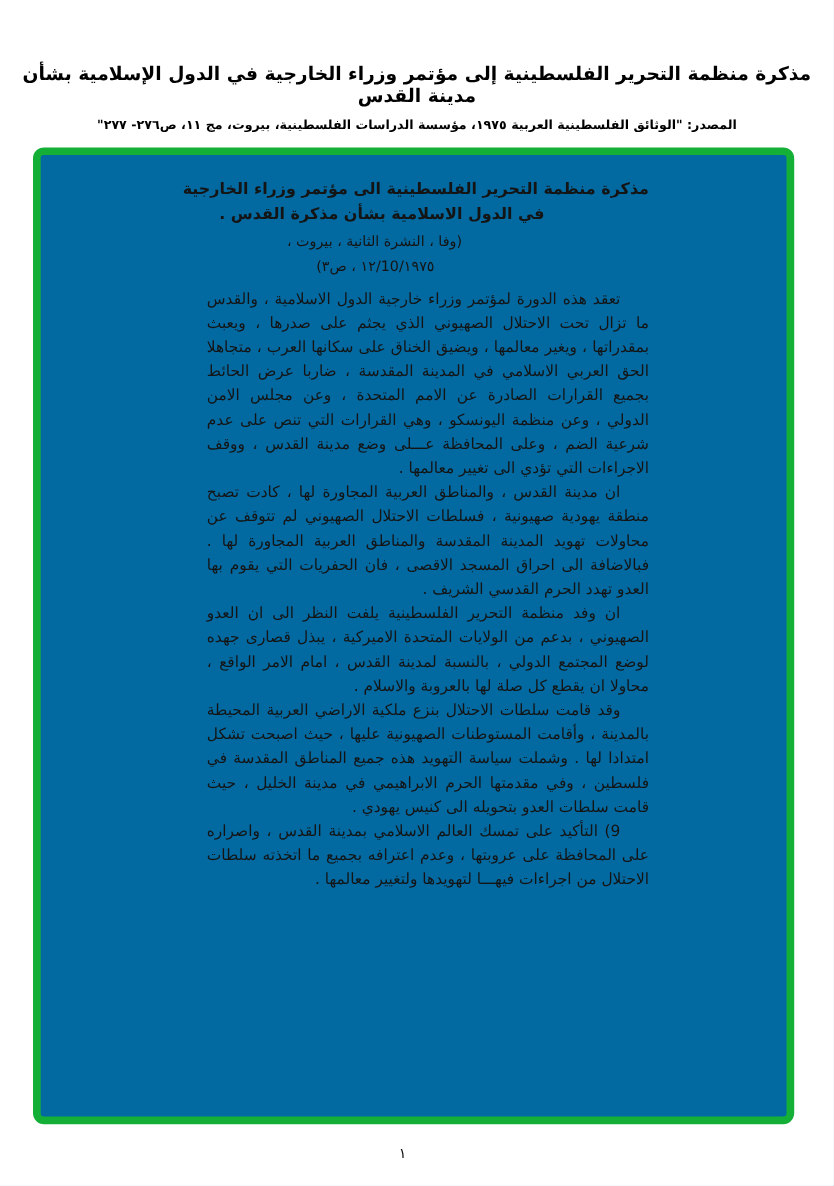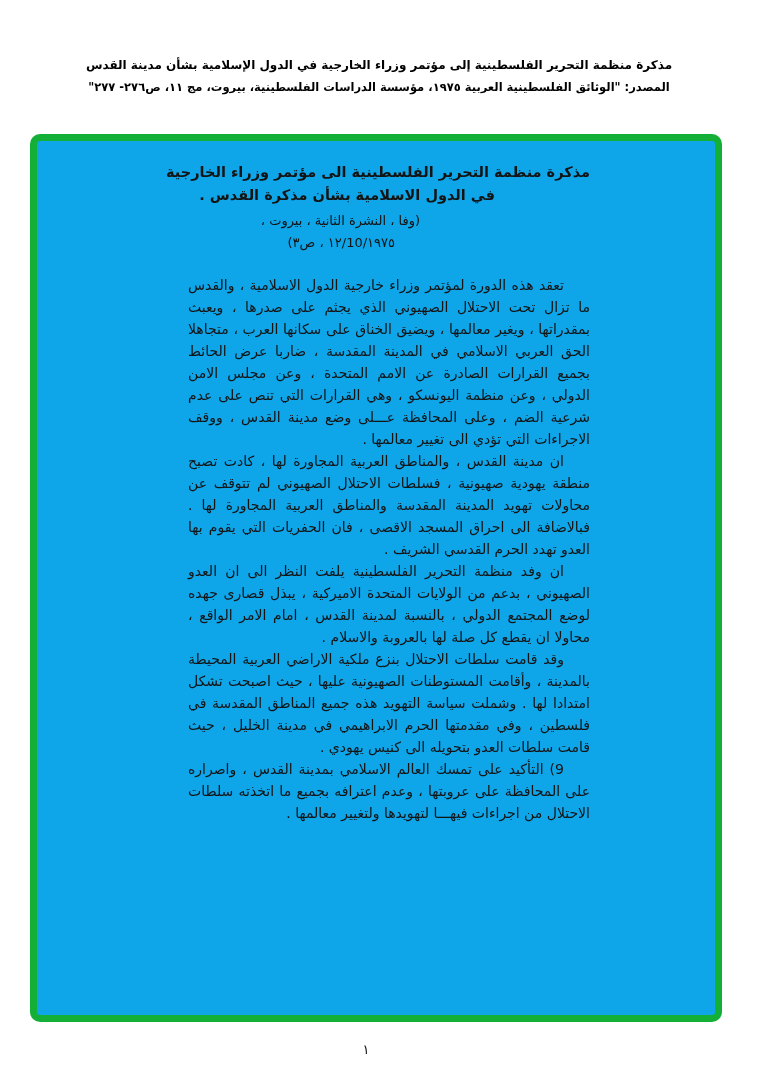--- a/index.html
+++ b/index.html
@@ -19,42 +19,42 @@
   
   .page-header {
     position: absolute;
     top: 58px;
     left: 0;
     right: 0;
     text-align: center;
     direction: rtl;
   }
   .page-header .title {
-    font-size: 12px;
+    font-size: 17px;
     font-weight: bold;
     color: #000;
     letter-spacing: 0;
   }
   .page-header .source {
     margin-top: 8px;
     font-size: 11.5px;
     font-weight: bold;
     color: #000;
   }
 
   
   .doc-frame {
     position: absolute;
     left: 30px;
     top: 134px;
     width: 678px;
     height: 874px;
     border: 7px solid #14af37;
     border-radius: 10px;
-    background: #0ea5e9;
+    background: #0369a1;
   }
 
   
   .doc-column {
     position: absolute;
     top: 20px;
     right: 125px;
     width: 402px;
     direction: rtl;
     color: #141414;
@@ -73,21 +73,21 @@
     margin-top: 3px;
     font-size: 13px;
     line-height: 22px;
     text-align: right;
     white-space: nowrap;
   }
   .doc-citation .cline1 { padding-right: 170px; }
   .doc-citation .cline2 { padding-right: 195px; }
 
   .doc-body {
-    margin-top: 20px;
+    margin-top: 7px;
     font-size: 14px;
     line-height: 22px;
     text-align: justify;
   }
   .doc-body p {
     margin: 0;
     text-indent: 26px; 
   }
 
   

